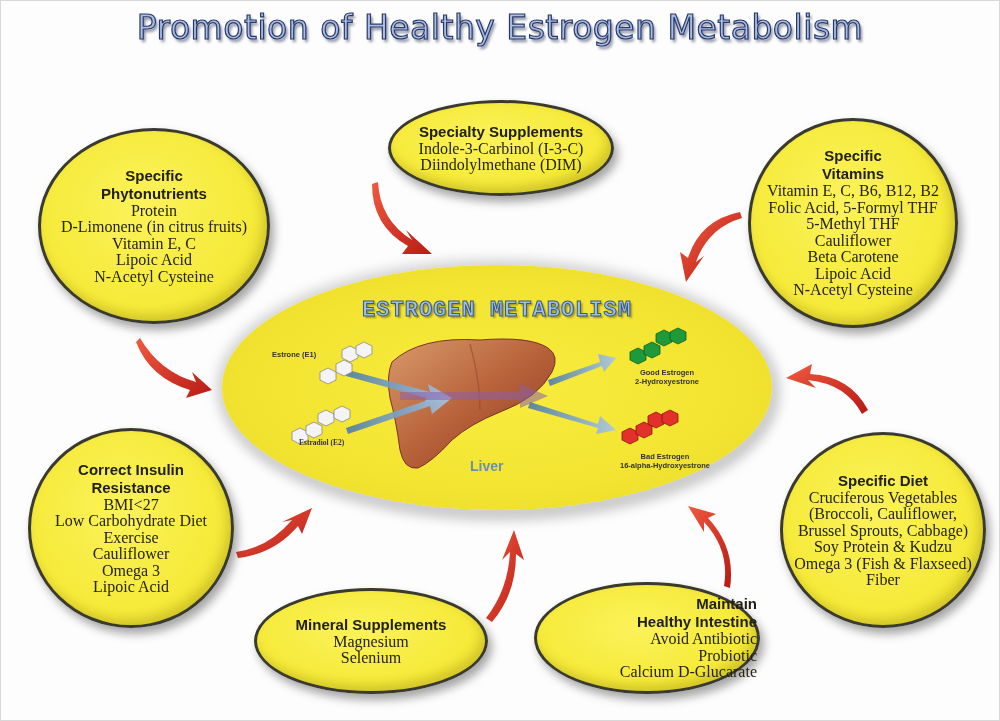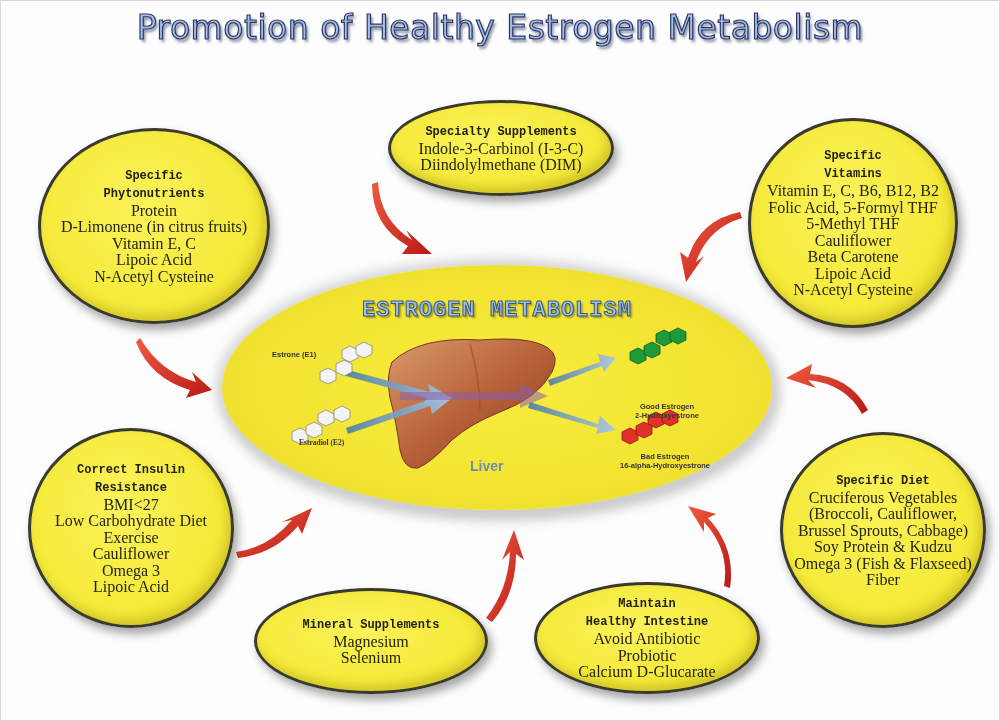--- a/index.html
+++ b/index.html
@@ -4,21 +4,21 @@
 <style>
   html, body { margin:0; padding:0; }
   body { width:1000px; height:721px; background:#ffffff; position:relative; overflow:hidden; font-family:"Liberation Serif", serif; }
   .frame { position:absolute; left:0; top:0; width:998px; height:719px; border:1px solid #d8d8d8; background:#fdfdfd; }
   .title { position:absolute; left:0; top:8px; width:1000px; text-align:center; font-family:"DejaVu Sans", sans-serif; font-weight:normal; font-size:33px; letter-spacing:0.5px;
            color:#a9bde6; -webkit-text-stroke:1.2px #2a3a66; text-shadow:2px 3px 3px rgba(30,40,80,0.55); }
   .bubble { position:absolute; border-radius:50%; border:3px solid #3a3a2e; box-sizing:border-box;
             background:radial-gradient(ellipse at 45% 40%, #fbf25a 0%, #f6ea3a 60%, #ead92c 100%);
             box-shadow:4px 6px 10px rgba(0,0,0,0.35), inset -4px -6px 10px rgba(120,110,0,0.25);
             display:flex; flex-direction:column; align-items:center; justify-content:center; text-align:center; color:#1d1d10; }
-  .bubble .head { font-family:Liberation Mono, monospace; font-weight:bold; font-size:12px; line-height:18px; color:#222214; }
+  .bubble .head { font-family:Liberation Sans, sans-serif; font-weight:bold; font-size:15px; line-height:18px; color:#222214; }
   .bubble .item { font-family:"Liberation Serif", serif; font-size:16px; line-height:16.5px; color:#25250f; }
   .center { position:absolute; left:222px; top:265px; width:550px; height:245px; border-radius:50%;
             background:radial-gradient(ellipse at 50% 50%, #f8ec3e 0%, #f3e431 60%, #e9d828 100%);
             box-shadow:0 0 12px 6px rgba(210,210,210,0.9), 4px 8px 14px rgba(0,0,0,0.25); }
   .center-title { position:absolute; left:222px; top:298px; width:550px; text-align:center; font-family:Liberation Mono, monospace; font-weight:bold; font-size:22px;
                   color:#9fc0e0; -webkit-text-stroke:1px #3a5a80; letter-spacing:1px; text-shadow:2px 2px 2px rgba(0,0,0,0.35); }
   .svg-layer { position:absolute; left:0; top:0; width:1000px; height:721px; pointer-events:none; }
   .mol-label { position:absolute; font-family:"Liberation Sans", sans-serif; font-weight:bold; font-size:7.5px; color:#333; line-height:9px; text-align:center; }
   .liver-label { position:absolute; left:470px; top:458px; font-family:"Liberation Sans", sans-serif; font-weight:bold; font-size:14px; color:#6a8fb0; }
 </style>
@@ -116,21 +116,21 @@
   <g fill="#e2302a" stroke="#8a1410" stroke-width="0.8">
     <polygon points="622,432 630,428 638,432 638,440 630,444 622,440"></polygon>
     <polygon points="636,426 644,422 652,426 652,434 644,438 636,434"></polygon>
     <polygon points="648,416 656,412 664,416 664,424 656,428 648,424"></polygon>
     <polygon points="662,414 670,410 678,414 678,422 670,426 662,422"></polygon>
   </g>
 </svg>
 
 <div class="mol-label" style="left:272px; top:350px;">Estrone (E1)</div>
 <div class="mol-label" style="left:299px; top:438px;font-family:Liberation Serif, serif;">Estradiol (E2)</div>
-<div style="position:absolute; left:612px; top:368px; width:110px;margin-top:34px;">
+<div style="position:absolute; left:612px; top:368px; width:110px;">
   <div class="mol-label" style="position:static;">Good Estrogen</div>
   <div class="mol-label" style="position:static;">2-Hydroxyestrone</div>
 </div>
 <div style="position:absolute; left:600px; top:452px; width:130px;">
   <div class="mol-label" style="position:static;">Bad Estrogen</div>
   <div class="mol-label" style="position:static;">16-alpha-Hydroxyestrone</div>
 </div>
 <div class="liver-label">Liver</div>
 
 <div class="bubble" style="left:38px; top:128px; width:232px; height:196px;">
@@ -181,19 +181,19 @@
   <div class="item">Omega 3 (Fish &amp; Flaxseed)</div>
   <div class="item">Fiber</div>
 </div>
 
 <div class="bubble" style="left:254px; top:588px; width:234px; height:106px;">
   <div class="head">Mineral Supplements</div>
   <div class="item">Magnesium</div>
   <div class="item">Selenium</div>
 </div>
 
-<div class="bubble" style="left:534px; top:582px; width:226px; height:112px;">
+<div class="bubble" style="left:534px; top:582px; width:226px; height:112px;align-items:flex-end;">
   <div class="head">Maintain</div>
   <div class="head">Healthy Intestine</div>
   <div class="item">Avoid Antibiotic</div>
   <div class="item">Probiotic</div>
   <div class="item">Calcium D-Glucarate</div>
 </div>
 
 </body></html>

